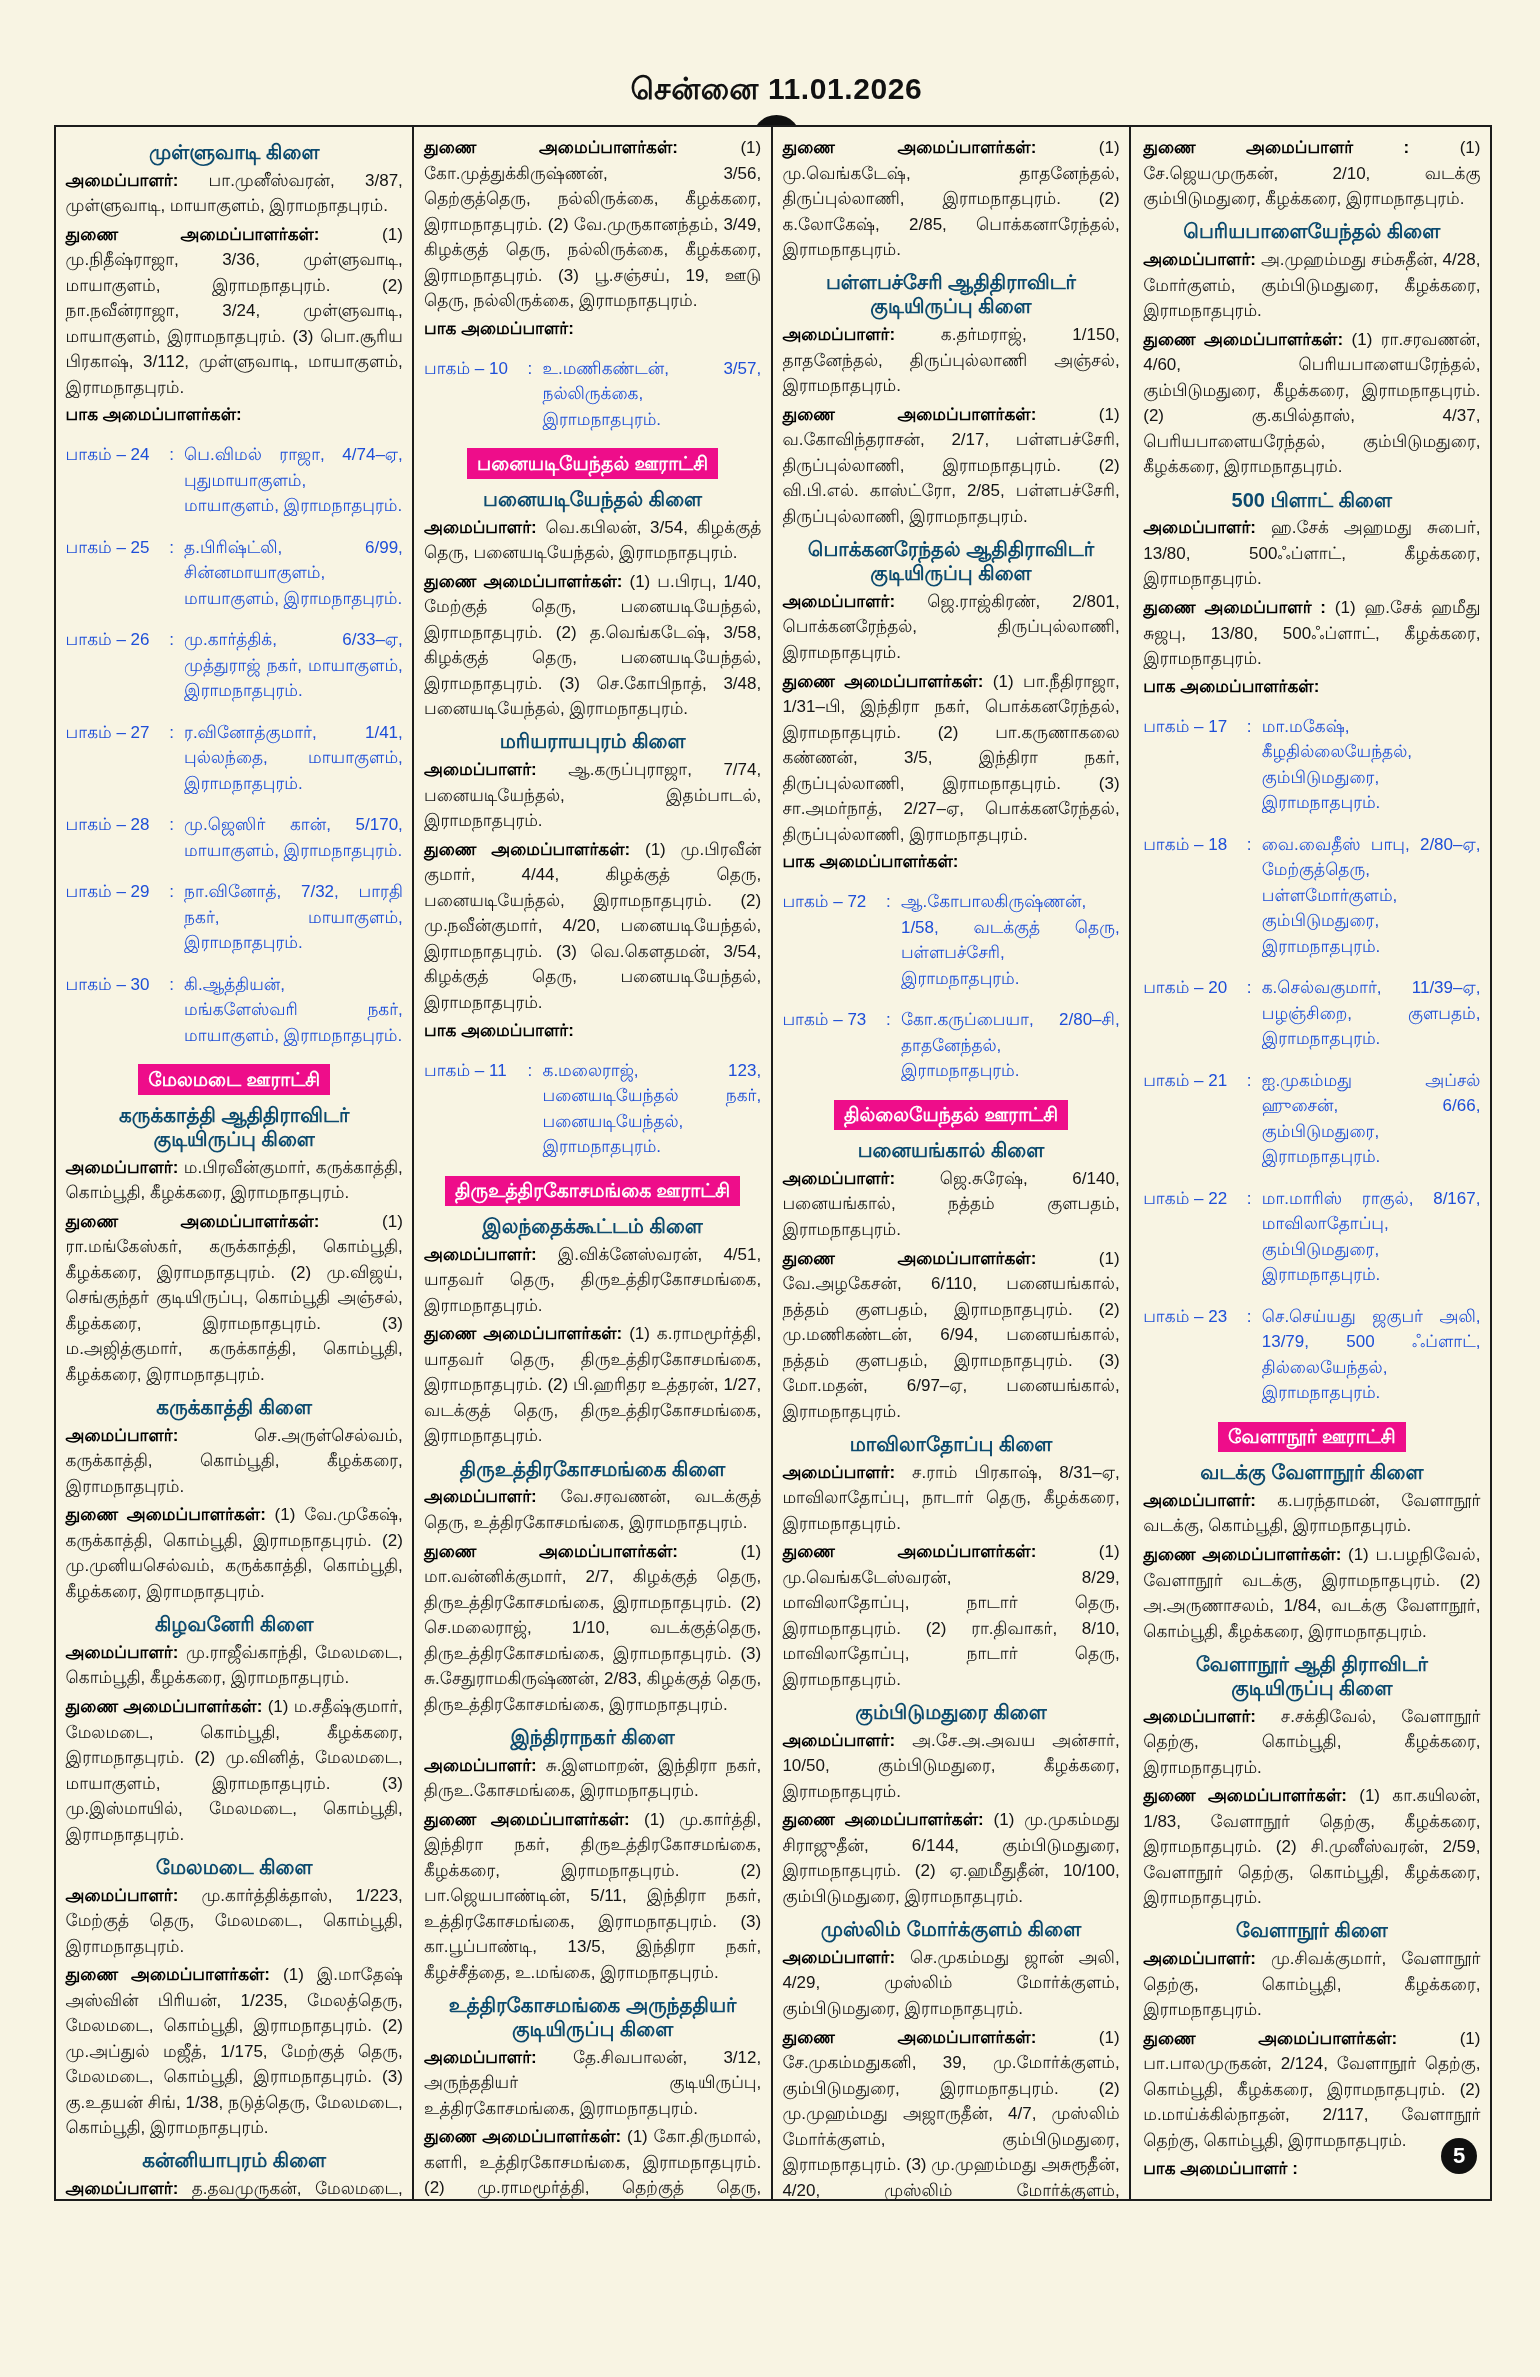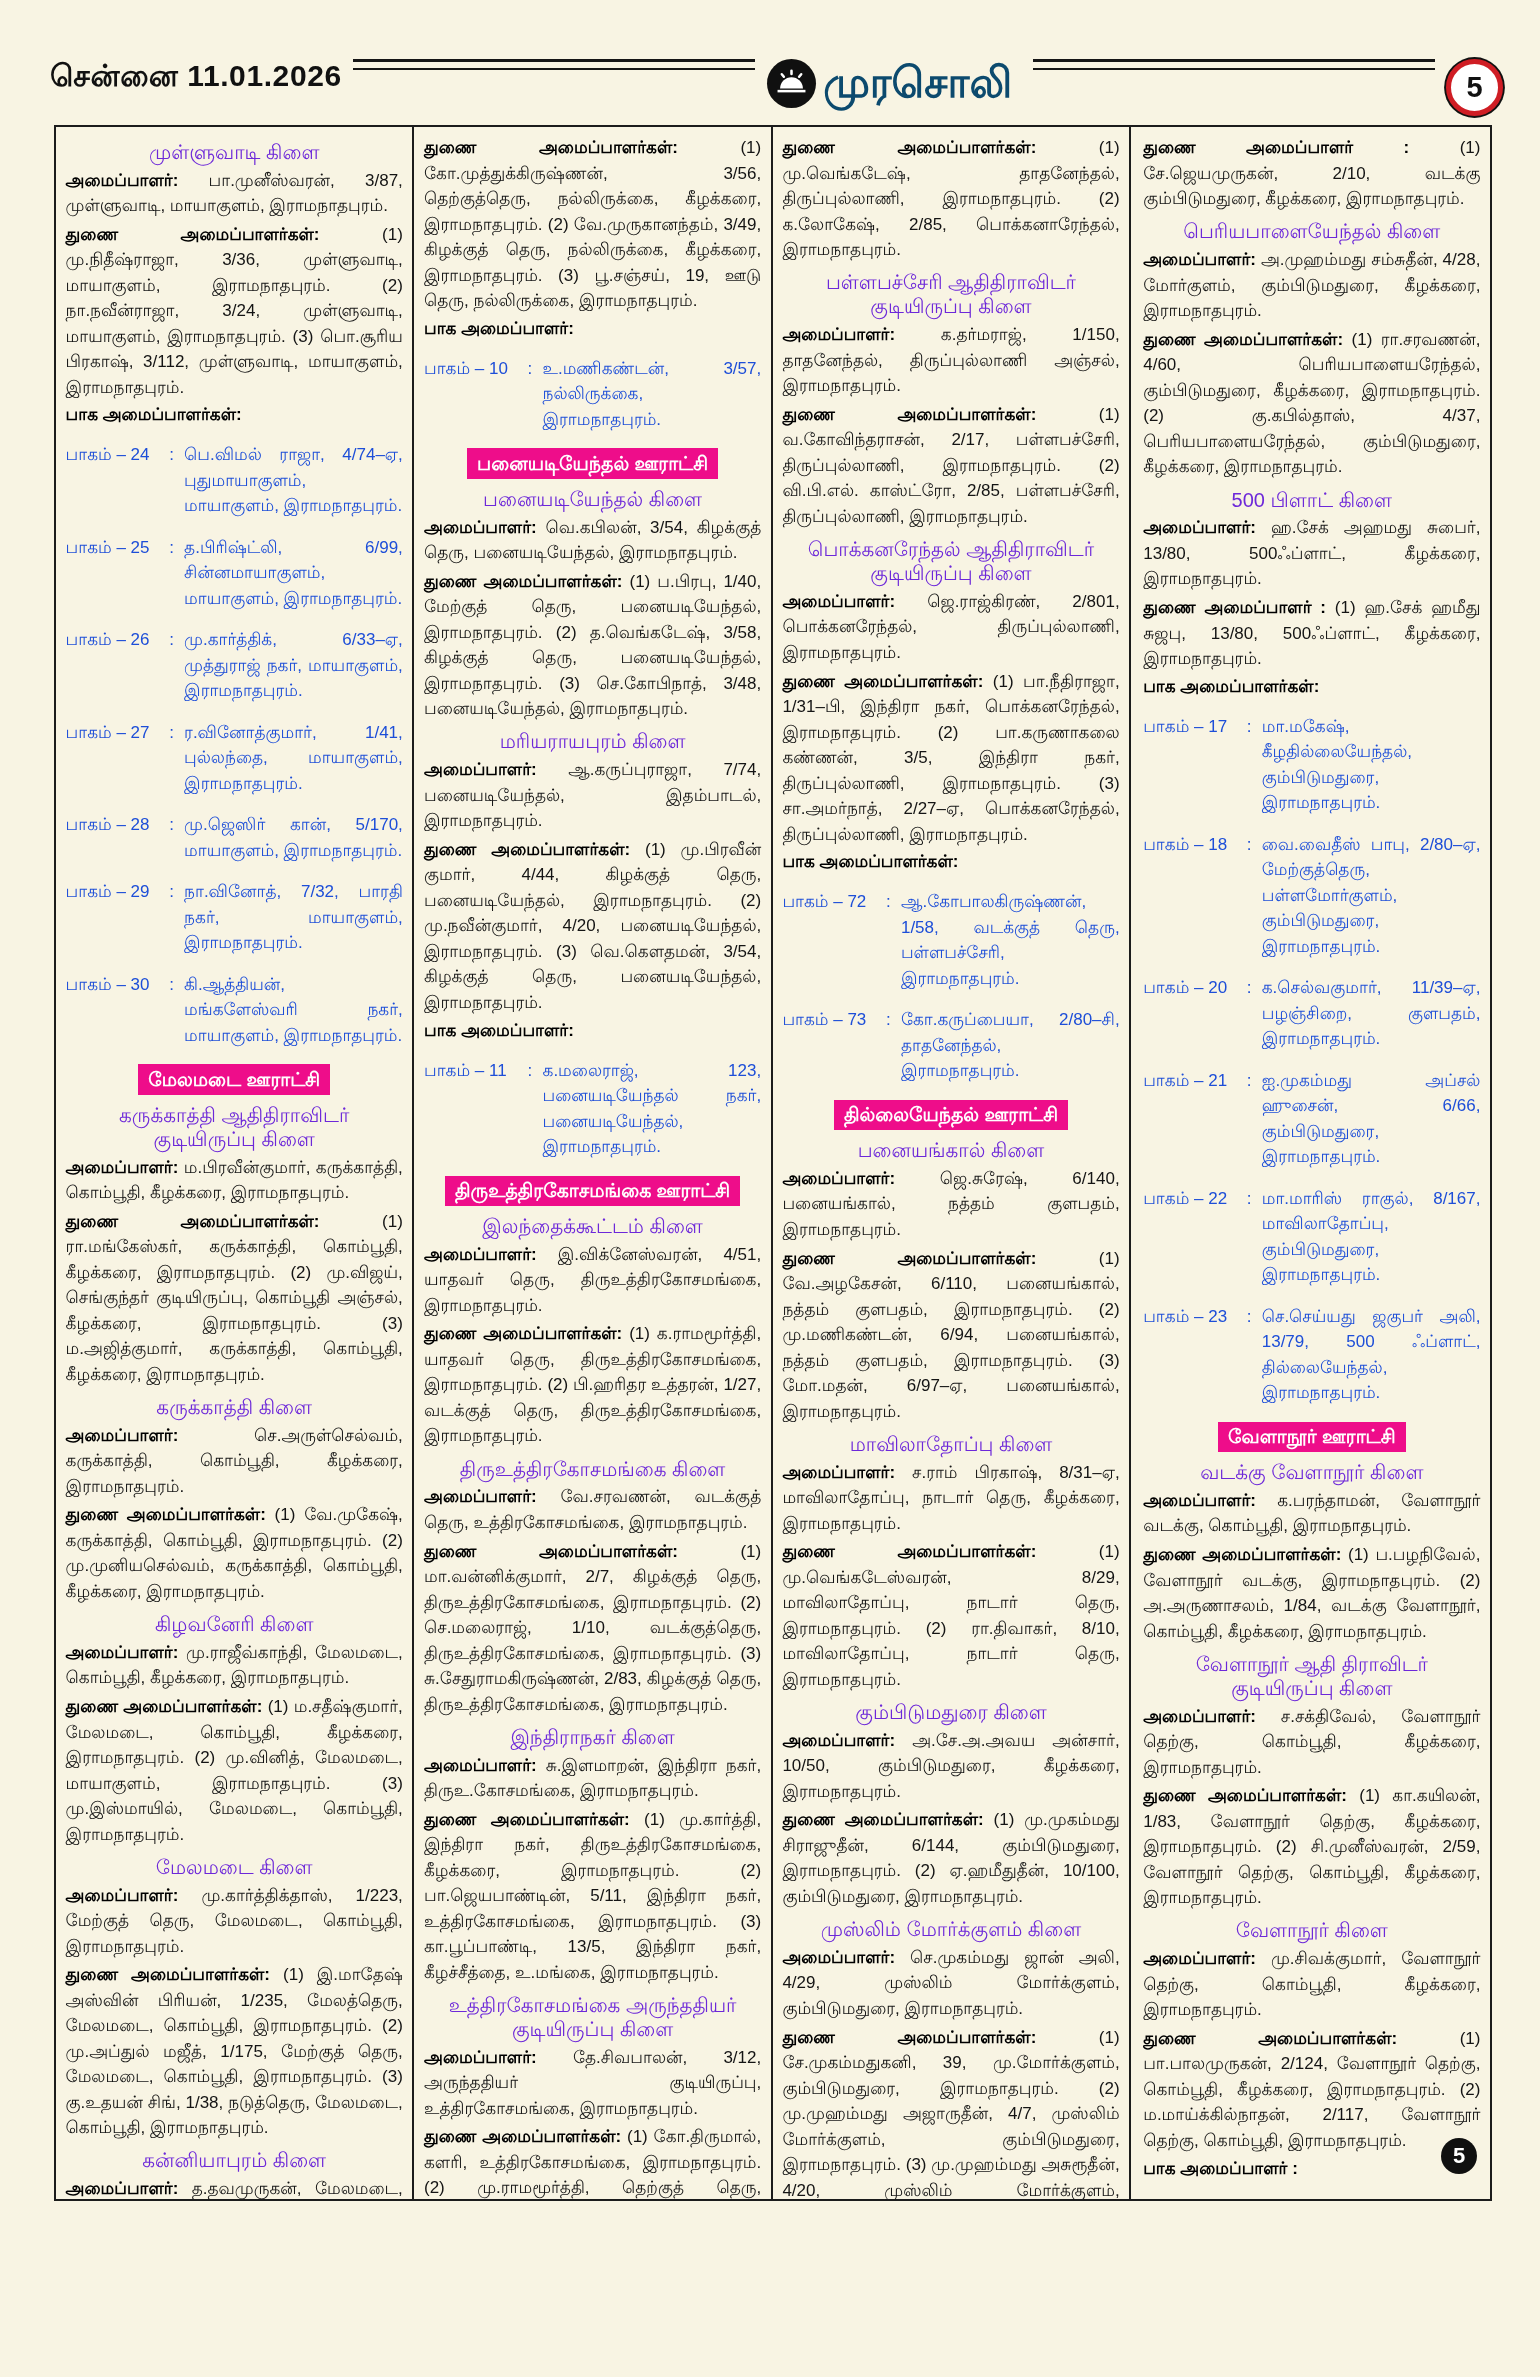--- a/index.html
+++ b/index.html
@@ -1,29 +1,29 @@
 <!DOCTYPE html>
 <html style="font-size:10.2px"><head>
 <meta charset="utf-8">
 <style>
   html,body{margin:0;padding:0;}
   body{background:#e8e4d4;font-family:"Liberation Sans","DejaVu Sans",sans-serif;}
   .page{position:relative;width:1541px;height:2377px;background:#f8f4e3;overflow:hidden;}
   
-  .hdr{position:absolute;left:50px;right:38px;top:59px;height:54px;display:flex;align-items:flex-start;}
+  .hdr{position:absolute;left:50px;right:38px;top:72px;height:54px;display:flex;align-items:center;flex-direction:column;}
   .hdr .date{font-size:30px;font-weight:bold;color:#111;letter-spacing:0.6px;white-space:nowrap;}
   .dblrule{flex:1;height:5.7px;border-top:3.2px solid #151515;border-bottom:2.6px solid #151515;margin:0 11.5px;}
   .logo{width:49px;height:49px;border-radius:50%;background:#101010;display:flex;align-items:center;justify-content:center;flex:0 0 auto;}
   .masthead{font-size:42px;font-weight:bold;color:#0c4a6e;margin:0 9px 0 7.7px;white-space:nowrap;}
   .pagebadge{width:47px;height:47px;border-radius:50%;background:#fff;border:5.1px solid #cf1d24;box-shadow:0 0 0 1.9px #111;display:flex;align-items:center;justify-content:center;font-size:29px;font-weight:bold;color:#111;flex:0 0 auto;}
   
   .box{position:absolute;left:54px;top:125px;width:1434px;height:2072px;border:2.6px solid #1c1c1c;display:flex;background:#f8f4e3;}
   .col{flex:1 1 0;padding:5.1px 9.6px 6.4px 9.6px;border-right:2.6px solid #1c1c1c;overflow:hidden;}
   .col:last-child{border-right:none;padding-left:12px;}
-  .kilai{color:#6d28d9;font-weight:normal;text-align:center;font-size:20px;line-height:24px;margin:7.7px 0 3.8px 0;}
+  .kilai{color:#0c4a6e;font-weight:bold;text-align:center;font-size:20px;line-height:24px;margin:7.7px 0 3.8px 0;}
   .band-wrap{text-align:center;margin:9px 0 3.8px 0;}
   .band{display:inline-block;background:#ee0d8a;color:#fff;font-weight:bold;font-size:19px;line-height:23px;padding:3.2px 10.2px 4.5px 10.2px;}
   .para{font-size:17px;line-height:25.5px;color:#141414;text-align:justify;margin:3.2px 0;}
   .para b{color:#000;}
   .sub{font-size:17px;font-weight:bold;color:#000;margin:5.1px 0 2.6px 0;}
   .part{display:flex;font-size:17px;line-height:25.5px;color:#1d4ed8;margin:16px 0;}
   .part .pn{min-width:101px;white-space:nowrap;}
   .part .pc{margin:0 10.2px 0 2.6px;}
   .part .pt{flex:1;text-align:justify;}
   

